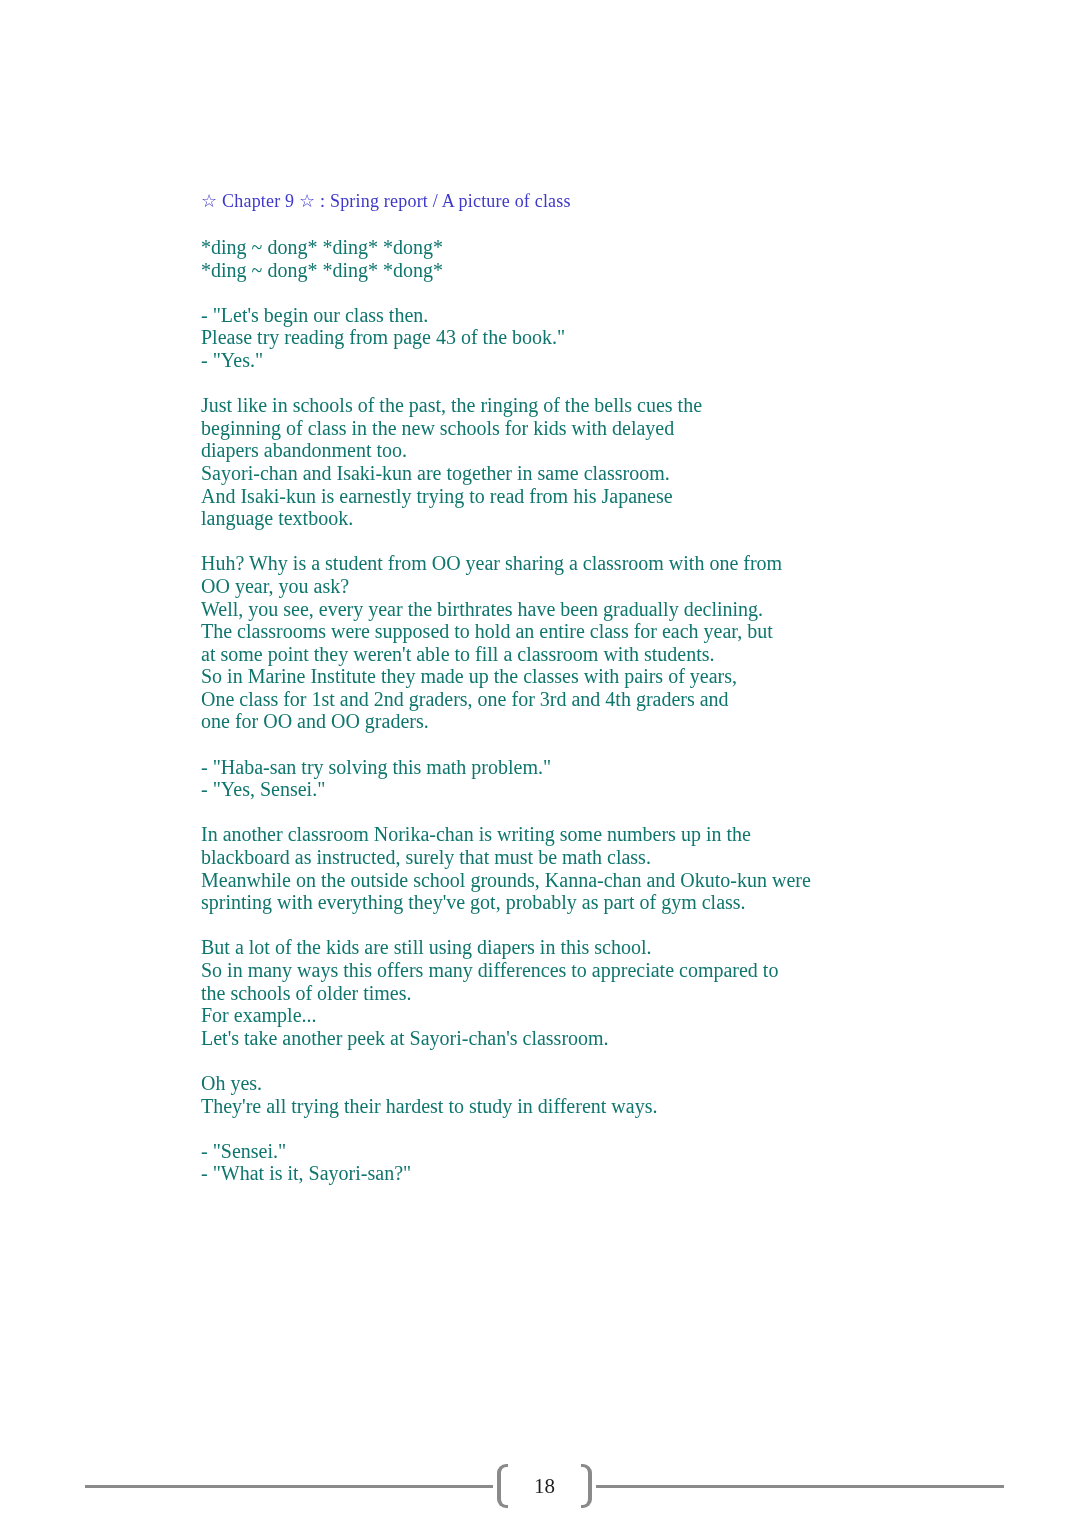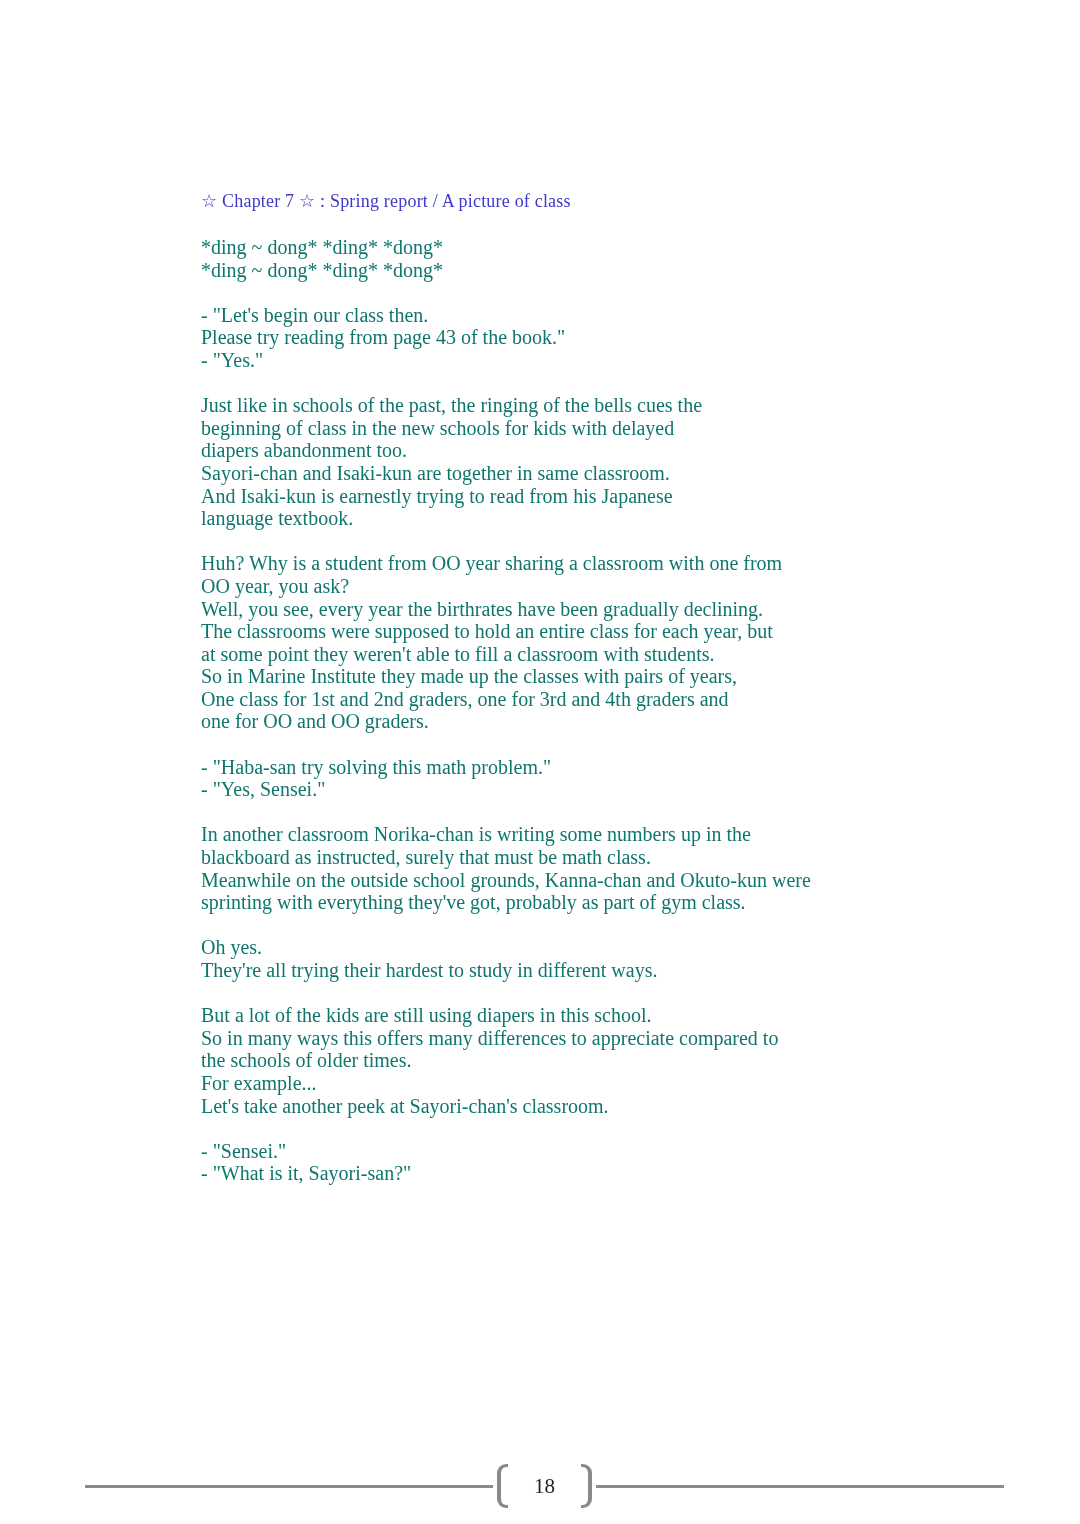--- a/index.html
+++ b/index.html
@@ -83,21 +83,21 @@
     margin: 0 26px;
     flex: 0 0 auto;
   }
 </style>
 </head>
 <body>
 
 <div class="page">
 
   <div class="content">
-    <h1 class="chapter-title">☆ Chapter 7 ☆ : Spring report / A picture of class</h1>
+    <h1 class="chapter-title">☆ Chapter 9 ☆ : Spring report / A picture of class</h1>
 
     <p class="para">*ding ~ dong* *ding* *dong*
 *ding ~ dong* *ding* *dong*</p>
 
     <p class="para">- "Let's begin our class then.
 Please try reading from page 43 of the book."
 - "Yes."</p>
 
     <p class="para">Just like in schools of the past, the ringing of the bells cues the
 beginning of class in the new schools for kids with delayed
@@ -116,28 +116,28 @@
 one for OO and OO graders.</p>
 
     <p class="para">- "Haba-san try solving this math problem."
 - "Yes, Sensei."</p>
 
     <p class="para">In another classroom Norika-chan is writing some numbers up in the
 blackboard as instructed, surely that must be math class.
 Meanwhile on the outside school grounds, Kanna-chan and Okuto-kun were
 sprinting with everything they've got, probably as part of gym class.</p>
 
-    <p class="para">Oh yes.
-They're all trying their hardest to study in different ways.</p>
-
     <p class="para">But a lot of the kids are still using diapers in this school.
 So in many ways this offers many differences to appreciate compared to
 the schools of older times.
 For example...
 Let's take another peek at Sayori-chan's classroom.</p>
+
+    <p class="para">Oh yes.
+They're all trying their hardest to study in different ways.</p>
 
     <p class="para">- "Sensei."
 - "What is it, Sayori-san?"</p>
 
   </div>
 
   <div class="footer">
     <div class="rule"></div>
     <div class="bracket bracket-left"></div>
     <div class="page-number">18</div>

